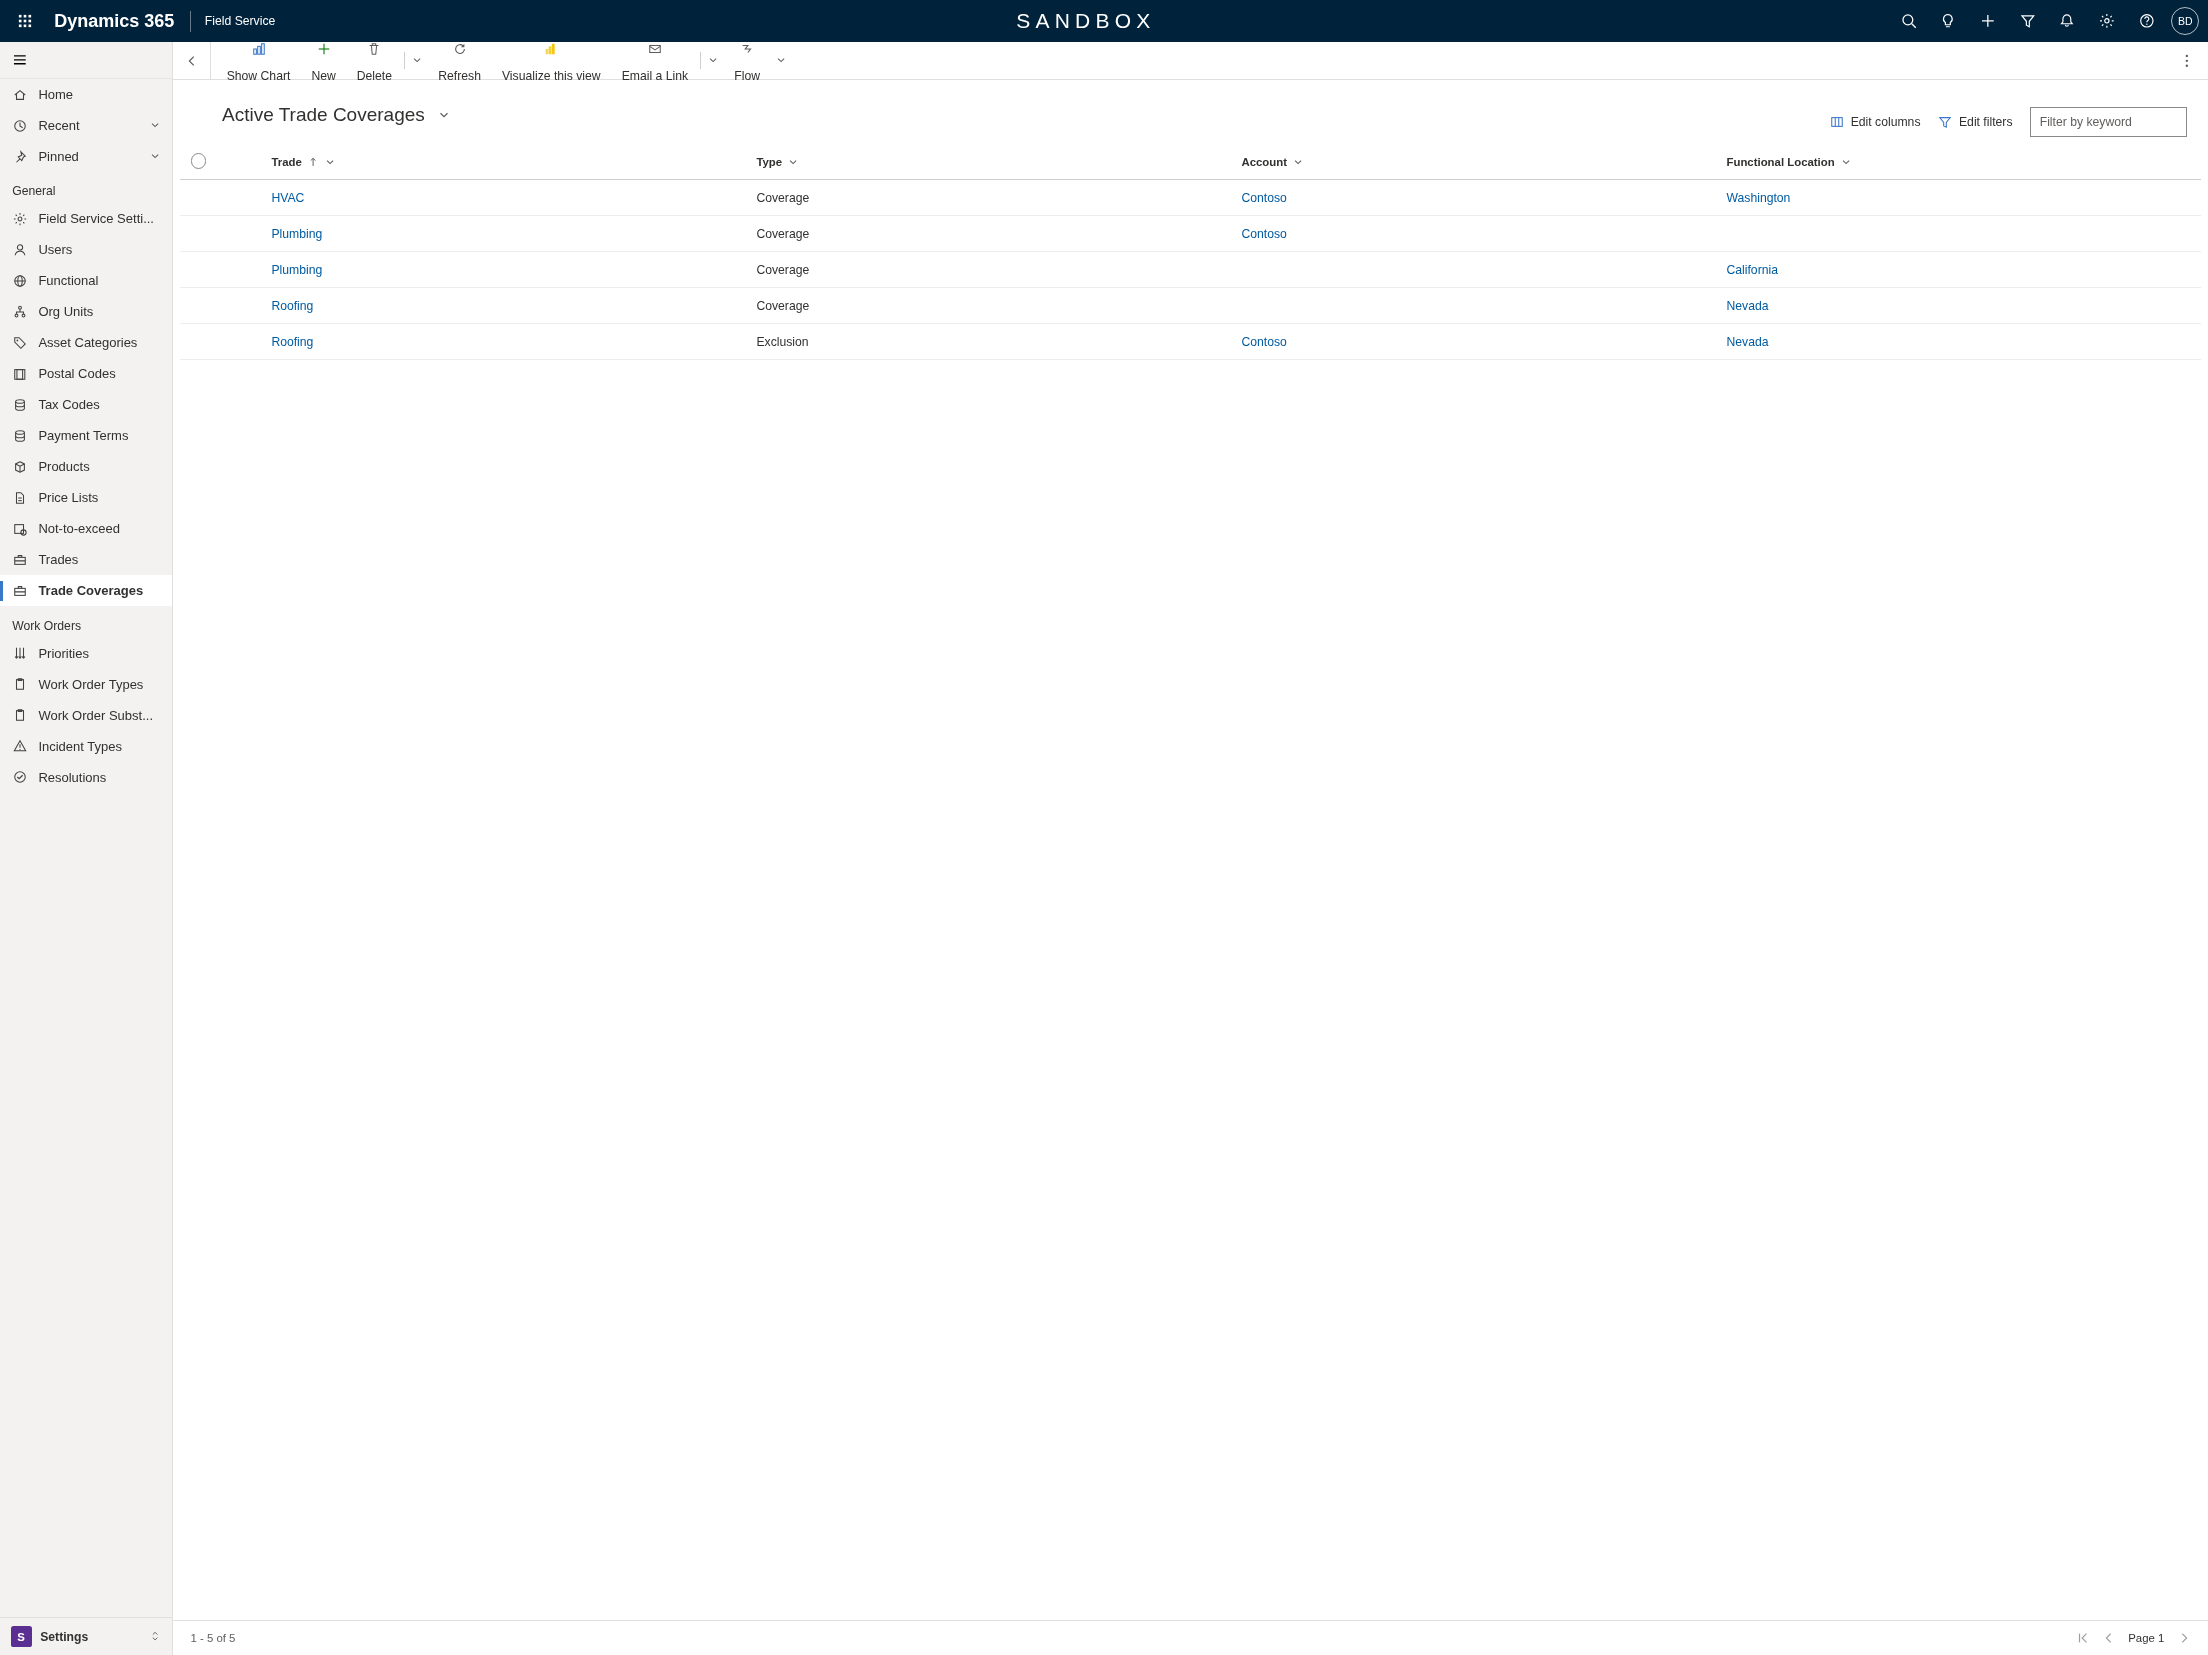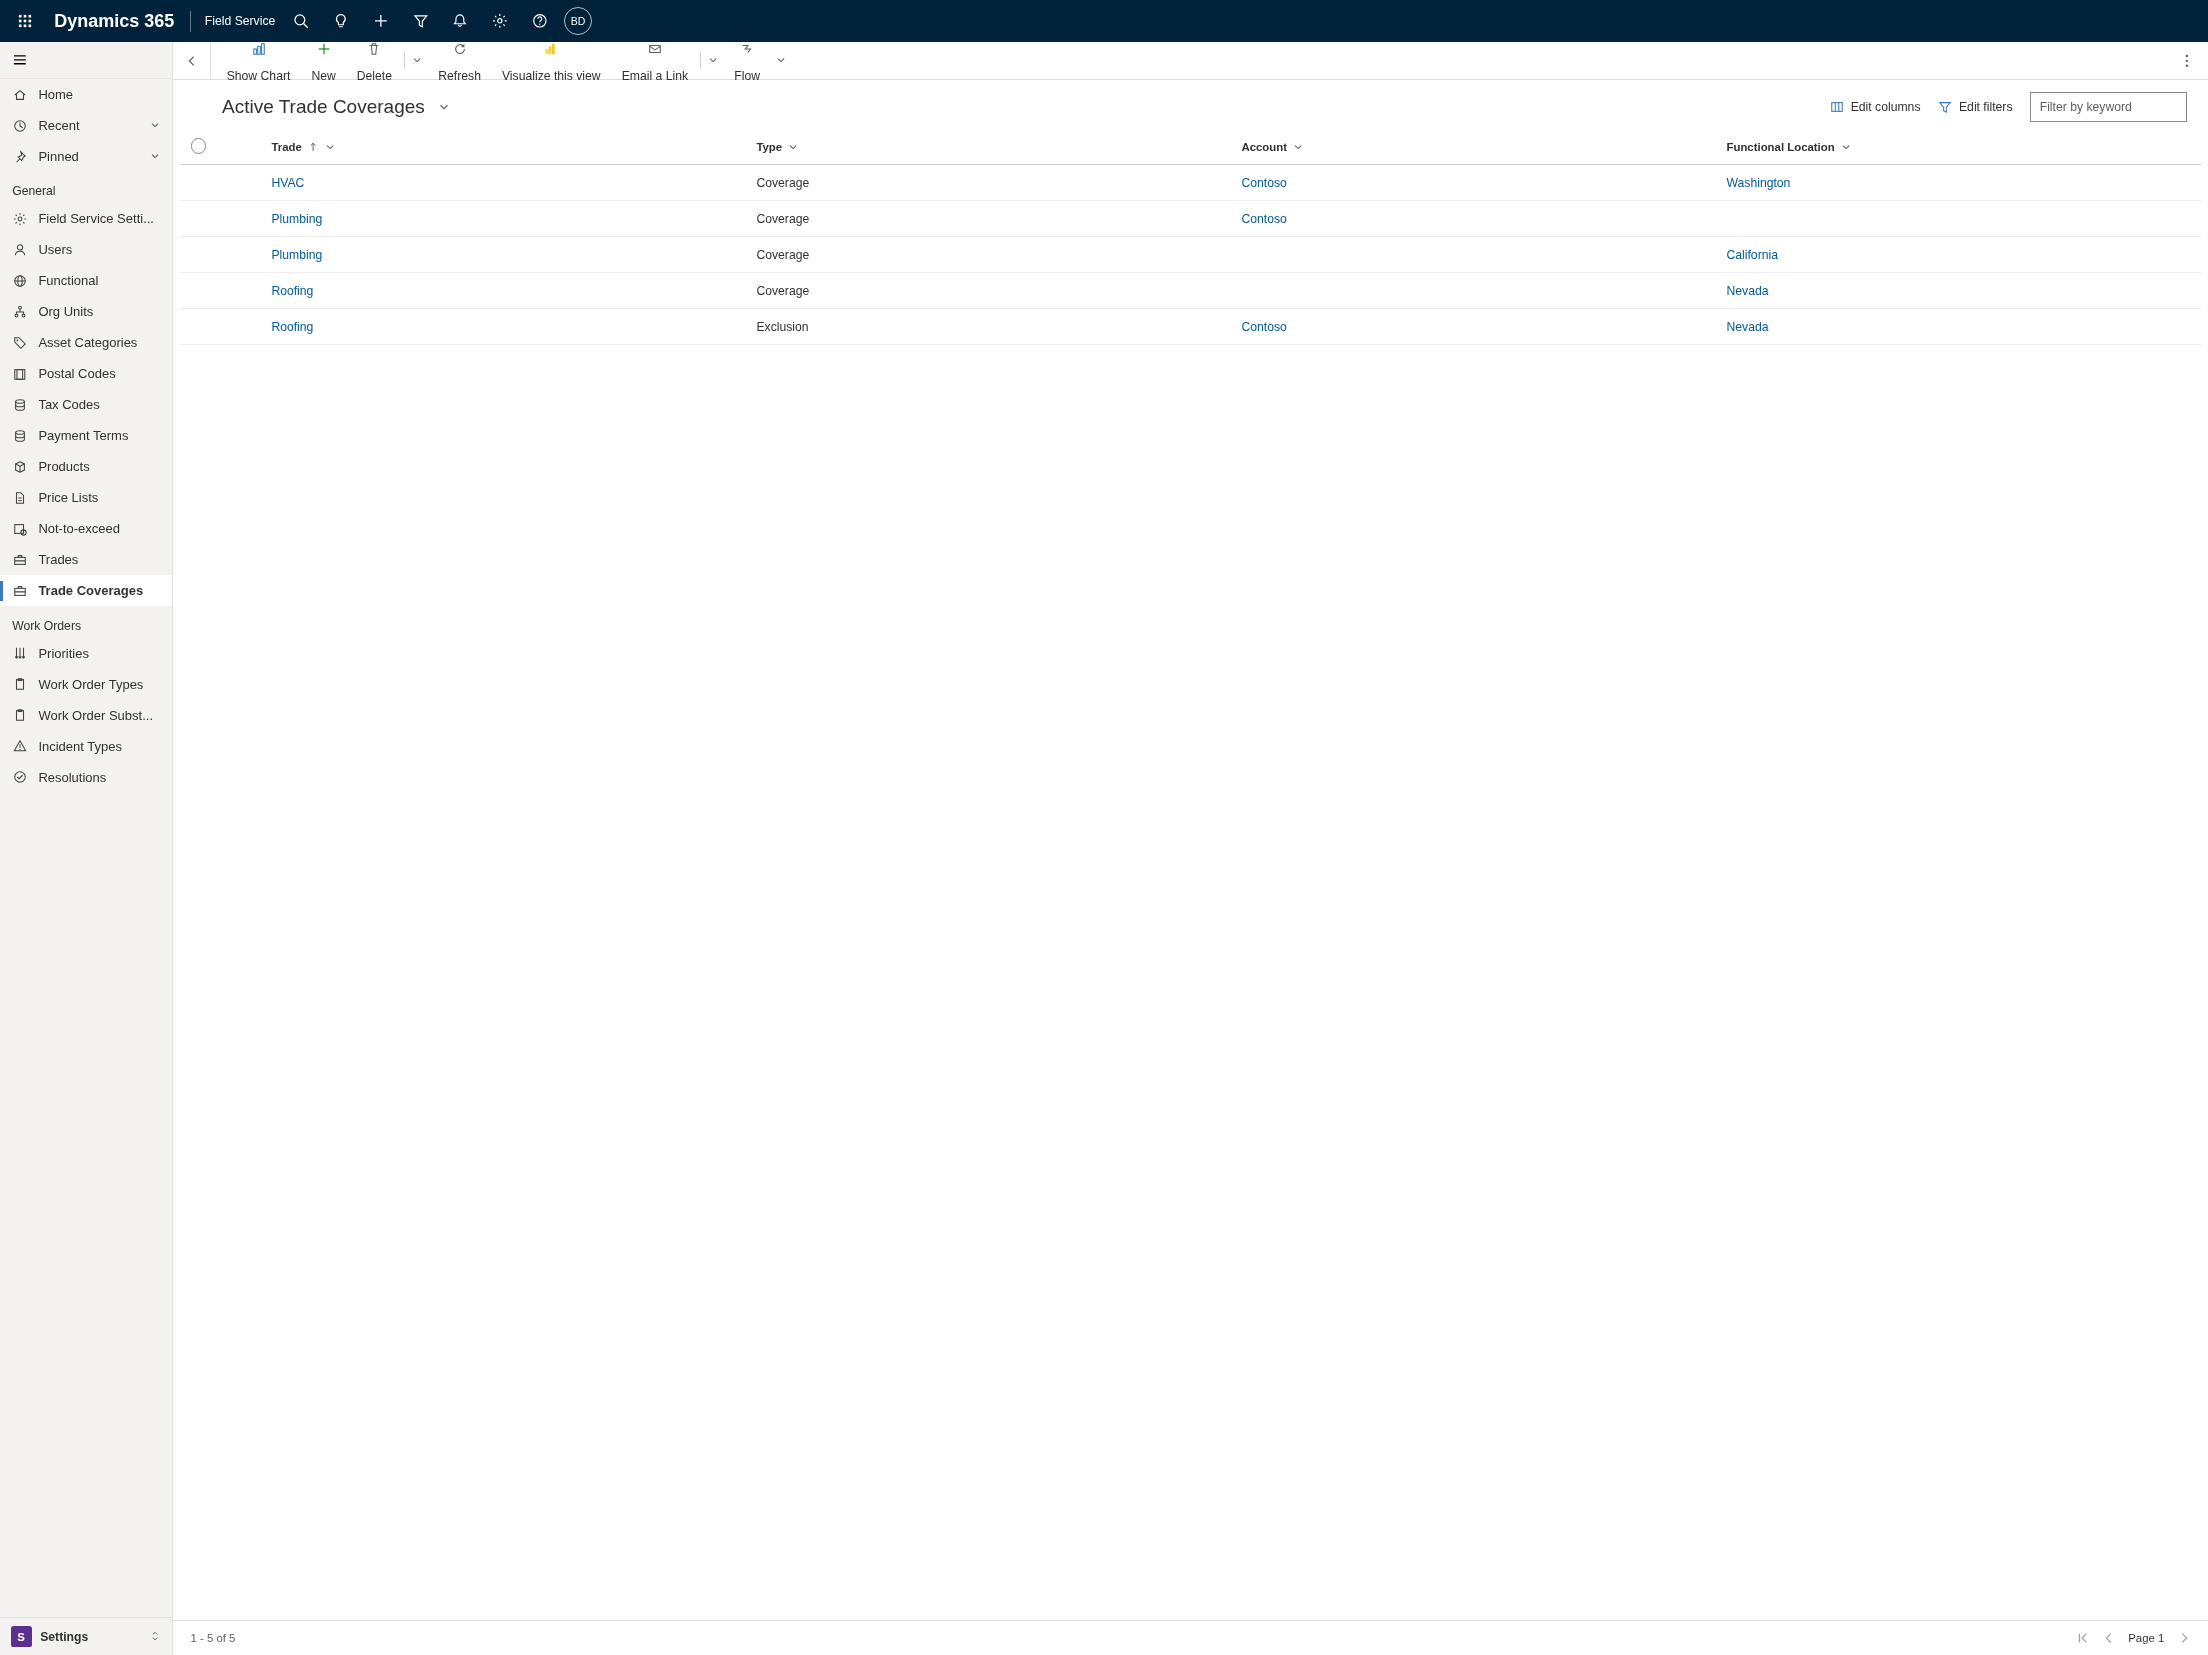--- a/index.html
+++ b/index.html
@@ -45,21 +45,21 @@
   .cmdbtn .ci { display: flex; align-items: center; }
   .split { width: 0.9px; height: 17.5px; background: #d0cecc; margin: 0 1.7px; }
   .mini-chev { width: 21px; display: flex; align-items: center; justify-content: center; cursor: pointer; height: 38px; }
   .cmdbar .spacer { margin-left: auto; }
   .overflow { width: 31px; display: flex; align-items: center; justify-content: center; cursor: pointer; height: 38px; }
 
   
   .viewhdr { display: flex; align-items: center; padding: 12.2px 21px 7px; gap: 12.2px; }
   .viewhdr h1 { font-size: 19px; font-weight: 400; color: #323130; margin-left: 28px; }
   .viewhdr .vh-chev { color: #605e5c; cursor: pointer; }
-  .viewhdr .right { margin-left: auto; display: flex; align-items: center; gap: 17.5px; }
+  .viewhdr .right { margin-left: auto; display: flex; align-items: center; gap: 17.5px; margin-top: 15px; }
   .linkish { display: flex; align-items: center; gap: 7px; font-size: 12.2px; color: #323130; cursor: pointer; }
   .filter-input { height: 30px; width: 157px; border: 0.9px solid #8a8886; padding: 0 8.7px; font-size: 12.2px; color: #323130; }
   .filter-input::placeholder { color: #605e5c; }
 
   
   .grid-wrap { flex: 1; overflow: auto; padding: 0 7px 0 7px; }
   table.grid { width: 100%; border-collapse: collapse; }
   .grid th { text-align: left; font-size: 11.4px; font-weight: 600; color: #323130; padding: 8.7px 10.5px; border-bottom: 0.9px solid #d0cecc; background: #fff; }
   .grid th .h-inner { display: flex; align-items: center; gap: 5.2px; }
   .grid th .sort-ind { color: #605e5c; font-size: 9.6px; }
@@ -270,20 +270,21 @@
 
 <div class="topbar">
   <div class="waffle">
       <svg class="ic16" viewBox="0 0 16 16" width="14" height="14">
         <use href="#i-waffle"></use>
       </svg>
     </div>
   <div class="brand">Dynamics 365</div>
   <div class="divider"></div>
   <div class="app">Field Service</div>
+  <div class="center">SANDBOX</div>
   <div class="right">
     <div class="iconbtn">
         <svg class="ic18" viewBox="0 0 18 18" width="15.7" height="15.7">
           <use href="#i-search"></use>
         </svg>
       </div>
     <div class="iconbtn">
         <svg class="ic18" viewBox="0 0 18 18" width="15.7" height="15.7">
           <use href="#i-bulb"></use>
         </svg>

